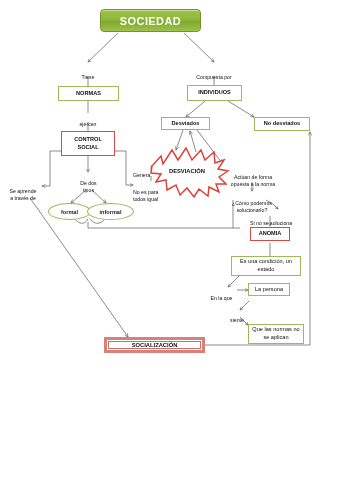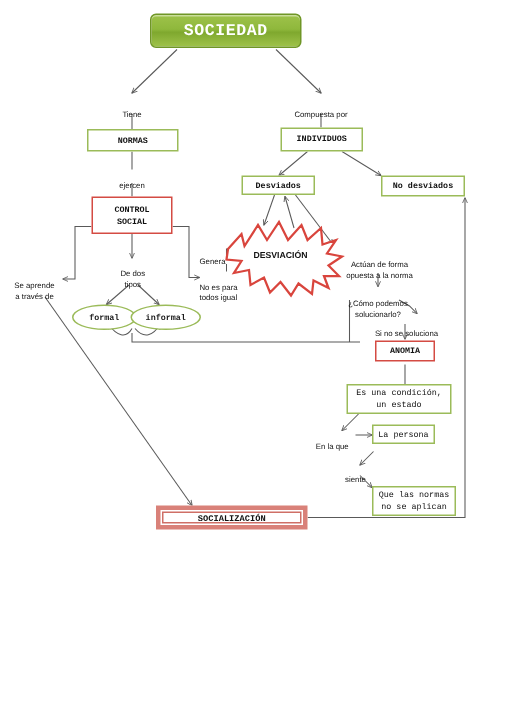--- a/index.html
+++ b/index.html
@@ -6,21 +6,21 @@
   body{
     width:339px;height:480px;
     font-family:"Liberation Sans", sans-serif;
     color:#1a1a1a;
     overflow:hidden;
     position:relative;
   }
   #canvas{position:absolute;left:0;top:0;width:339px;height:480px;}
   .svg-layer{position:absolute;left:0;top:0;width:339px;height:480px;pointer-events:none;}
 
-  .node{position:absolute;box-sizing:border-box;display:flex;align-items:center;justify-content:center;text-align:center;font-family:Liberation Mono, monospace;}
+  .node{position:absolute;box-sizing:border-box;display:flex;align-items:center;justify-content:center;text-align:center;}
 
   
   .title-box{
     background:linear-gradient(to bottom,#9ec24a 0%,#8fb83c 45%,#7fa82e 55%,#9ec24a 100%);
     border:1px solid #6f9626;
     border-radius:4px;
     color:#ffffff;
     font-weight:bold;
     font-size:11px;
     letter-spacing:.4px;

